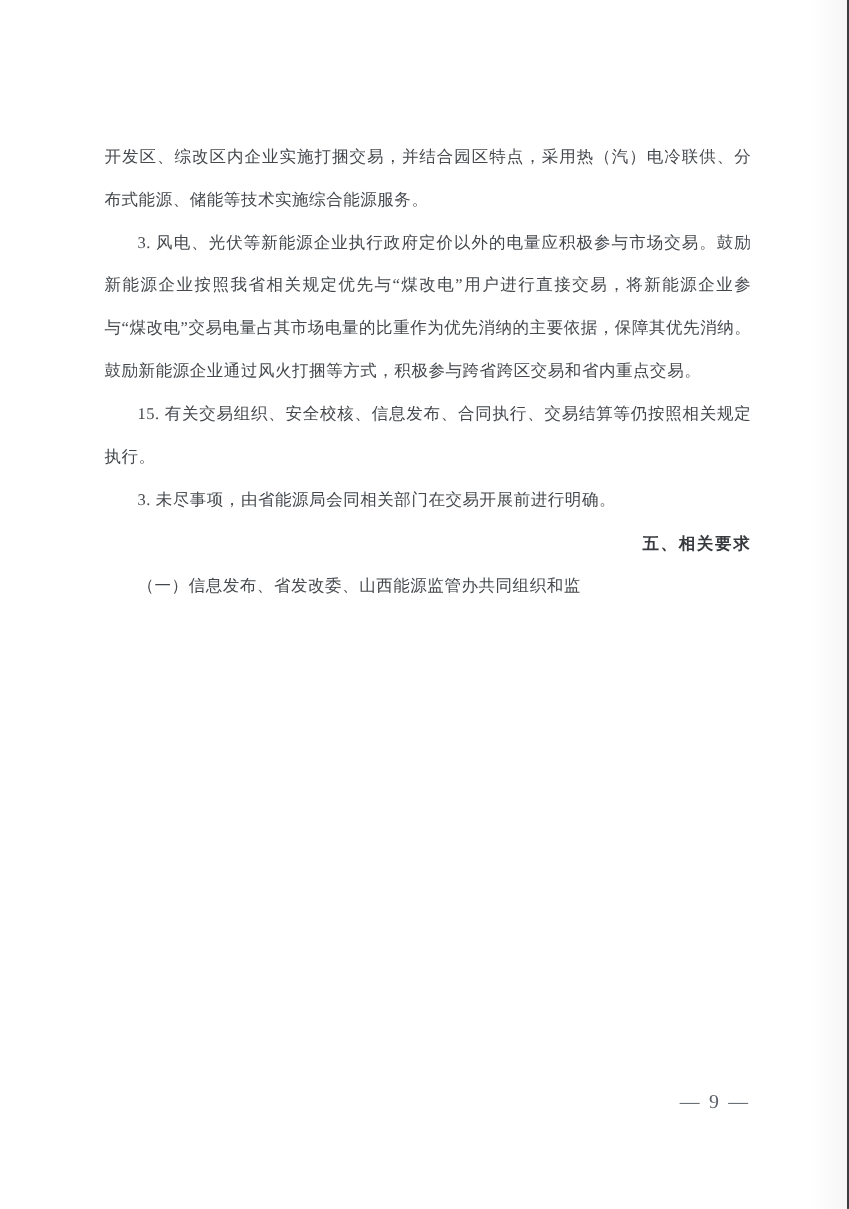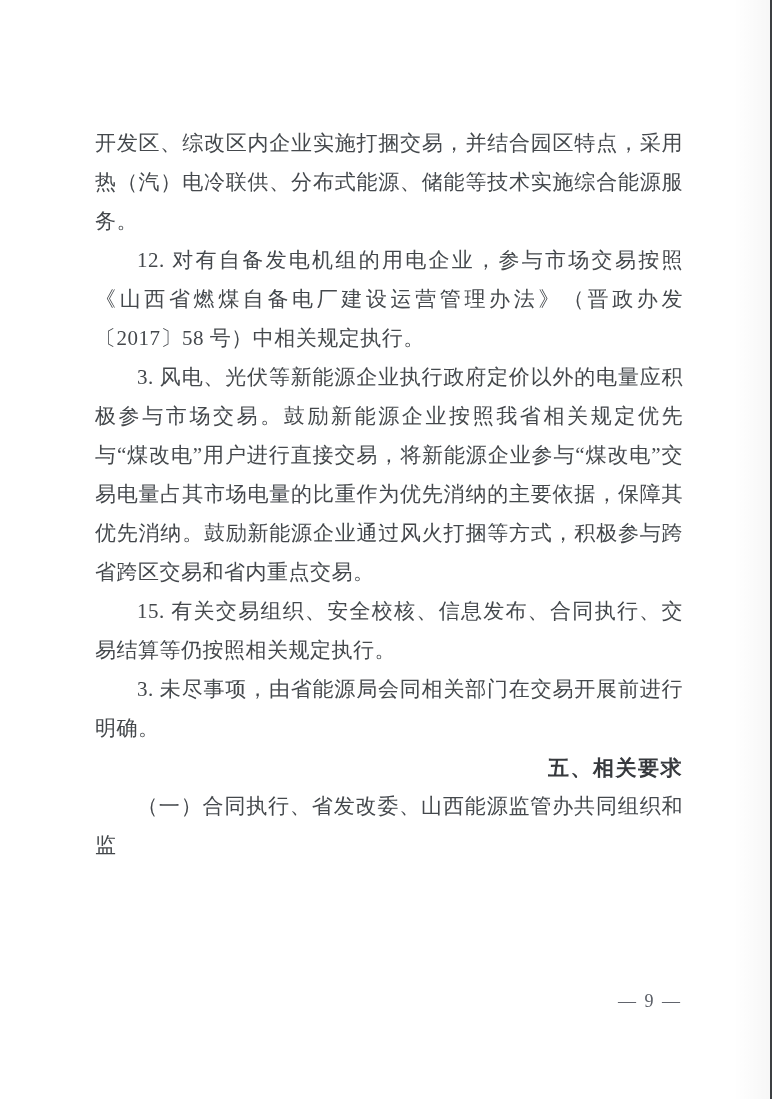--- a/index.html
+++ b/index.html
@@ -23,21 +23,21 @@
     right: 0;
     width: 2px;
     height: 100%;
     background: var(--edge, #3c3f42);
   }
   .content {
     position: absolute;
     left: 95px;
     top: 124px;
     width: 588px;
-    font-size: 21px;
+    font-size: 15px;
     line-height: 39px;
     letter-spacing: 0.5px;
     color: var(--ink, #44484c);
     text-align: justify;
   }
   .content p {
     margin: 0;
     text-indent: 2em;
   }
   .content p.continuation {
@@ -62,25 +62,24 @@
     font-family: "Liberation Serif", "DejaVu Serif", serif;
   }
 </style>
 </head>
 <body>
 
 <div class="page" style="--paper: #ffffff; --ink: #44484c; --heading-ink: #36393d; --pagenum-ink: #5a5e66; --edge: #3c3f42;">
 
   <div class="content">
     <p class="continuation">开发区、综改区内企业实施打捆交易，并结合园区特点，采用热（汽）电冷联供、分布式能源、储能等技术实施综合能源服务。</p>
-    <p class="indented">12. 对有自备发电机组的用电企业，参与市场交易按照《山西省燃煤自备电厂建设运营管理办法》（晋政办发〔2017〕58 号）中相关规定执行。</p>
     <p class="indented">3. 风电、光伏等新能源企业执行政府定价以外的电量应积极参与市场交易。鼓励新能源企业按照我省相关规定优先与“煤改电”用户进行直接交易，将新能源企业参与“煤改电”交易电量占其市场电量的比重作为优先消纳的主要依据，保障其优先消纳。鼓励新能源企业通过风火打捆等方式，积极参与跨省跨区交易和省内重点交易。</p>
     <p class="indented">15. 有关交易组织、安全校核、信息发布、合同执行、交易结算等仍按照相关规定执行。</p>
     <p class="indented">3. 未尽事项，由省能源局会同相关部门在交易开展前进行明确。</p>
     <p class="heading">五、相关要求</p>
-    <p class="indented">（一）合同执行、省发改委、山西能源监管办共同组织和监</p>
+    <p class="indented">（一）信息发布、省发改委、山西能源监管办共同组织和监</p>
   </div>
 
   <div class="page-number">— 9 —</div>
 
   <div class="scan-edge-right"></div>
 
 </div>
 
 </body></html>

